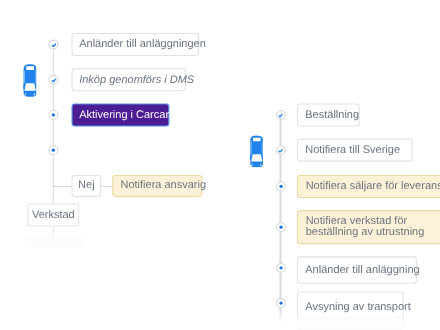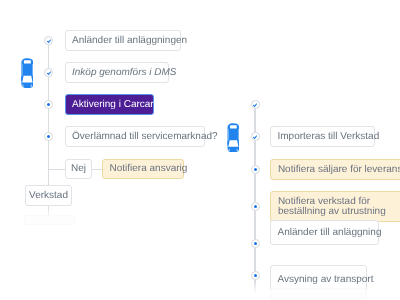--- a/index.html
+++ b/index.html
@@ -74,21 +74,20 @@
   <div class="card" style="left:64.5px;top:62px;width:104px;height:21px;font-style:italic;">Inköp genomförs i DMS</div>
 
   <div class="node" style="left:44.3px;top:100.00px">
     <span class="dot"></span>
   </div>
   <div class="card blue" style="left:64.5px;top:94px;width:89px;height:21px;">Aktivering i Carcare</div>
 
   <div class="node" style="left:44.3px;top:132.00px">
     <span class="dot"></span>
   </div>
-  <div class="card" style="left:64.5px;top:126px;width:140px;height:21px;">Överlämnad till servicemarknad?</div>
 
   <div class="hline" style="left:48.05px;top:168.6px;width:18px;"></div>
   <div class="card" style="left:65px;top:159px;width:27px;height:20px;justify-content:center;padding:0;text-align:center;">Nej</div>
   <div class="hline" style="left:92px;top:168.6px;width:10px;"></div>
   <div class="card amber" style="left:102px;top:159px;width:82px;height:20px;">Notifiera ansvarig</div>
 
   <div class="card" style="left:25px;top:185px;width:47px;height:21px;justify-content:center;padding:0;">Verkstad</div>
   <div class="rail fade" style="left:48.05px;top:206px;height:16px;"></div>
   <div class="card ghost" style="left:24px;top:215px;width:51px;height:10px;"></div>
 
@@ -109,42 +108,43 @@
       <rect x="7" y="62" width="10" height="114" rx="3"></rect>
       <rect x="111" y="62" width="10" height="114" rx="3"></rect>
     </g>
   </svg>
 
   <div class="node" style="left:250.5px;top:100.00px">
     <svg class="chk" viewBox="0 0 12 12">
       <path d="M2.4 6.8 L5 9.2 L9.6 3.6" stroke="#1d7ded" stroke-width="2.8" fill="none" stroke-linecap="round" stroke-linejoin="round"></path>
     </svg>
   </div>
+  <div class="card" style="left:270px;top:94px;width:57px;height:21px;">Beställning</div>
 
   <div class="node" style="left:250.5px;top:132.00px">
     <svg class="chk" viewBox="0 0 12 12">
       <path d="M2.4 6.8 L5 9.2 L9.6 3.6" stroke="#1d7ded" stroke-width="2.8" fill="none" stroke-linecap="round" stroke-linejoin="round"></path>
     </svg>
   </div>
-  <div class="card" style="left:270px;top:126px;width:105px;height:21px;">Importeras till Verkstad</div>
+  <div class="card" style="left:270px;top:126px;width:105px;height:21px;">Notifiera till Sverige</div>
 
   <div class="node" style="left:250.5px;top:165.00px">
     <span class="dot"></span>
   </div>
   <div class="card amber" style="left:270.4px;top:159px;width:157px;height:21px;">Notifiera säljare för leveransplan</div>
 
   <div class="node" style="left:250.5px;top:202.00px">
     <span class="dot"></span>
   </div>
   <div class="card amber wrap" style="left:270.4px;top:191px;width:157px;height:31px;">Notifiera verkstad för beställning av utrustning</div>
 
   <div class="node" style="left:250.5px;top:239.00px">
     <span class="dot"></span>
   </div>
-  <div class="card" style="left:270px;top:220px;width:109px;height:25px;">Anländer till anläggning</div>
+  <div class="card" style="left:270px;top:233px;width:109px;height:25px;">Anländer till anläggning</div>
 
   <div class="node" style="left:250.5px;top:271.00px">
     <span class="dot"></span>
   </div>
   <div class="card" style="left:270px;top:265px;width:97px;height:29px;">Avsyning av transport</div>
 
   <div class="card ghost" style="left:270px;top:288px;width:97px;height:12px;"></div>
   <div class="rail fade" style="left:254.4px;top:281px;height:12px;"></div>
 
 </div>

